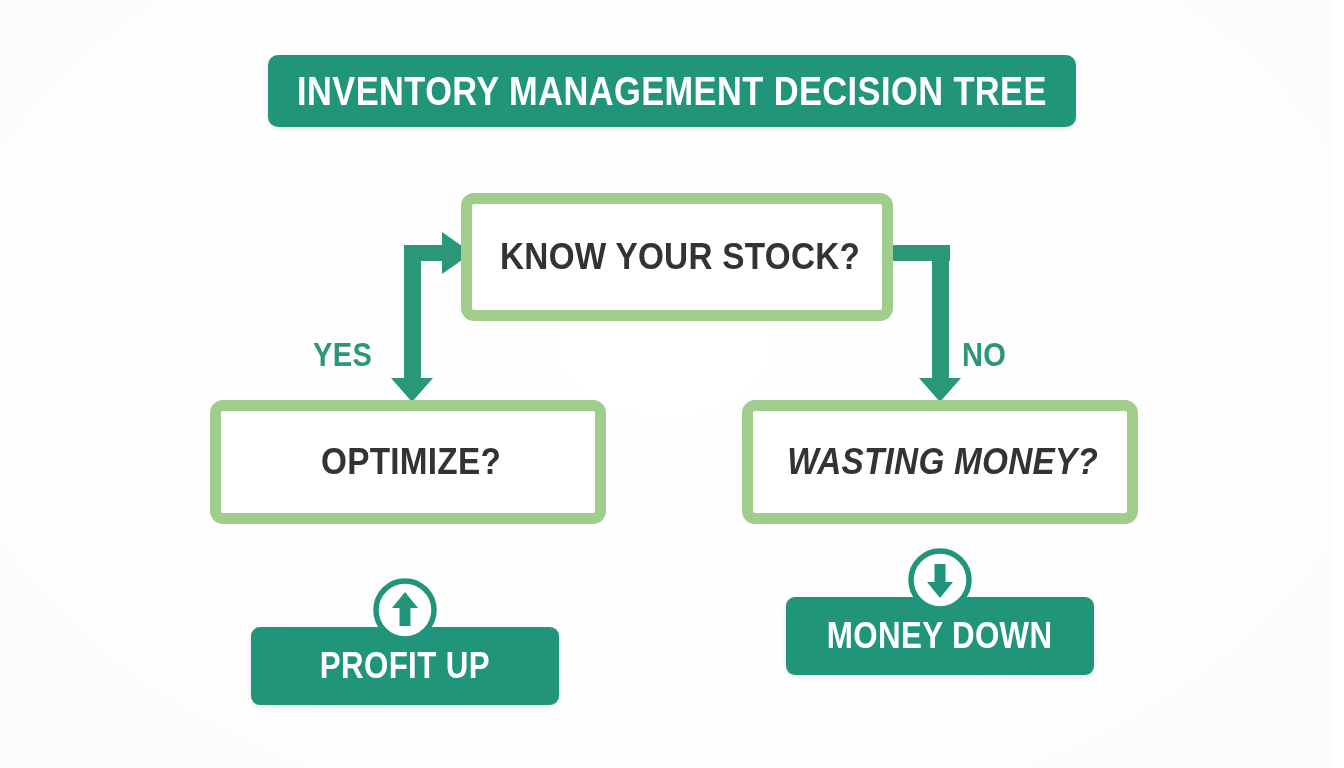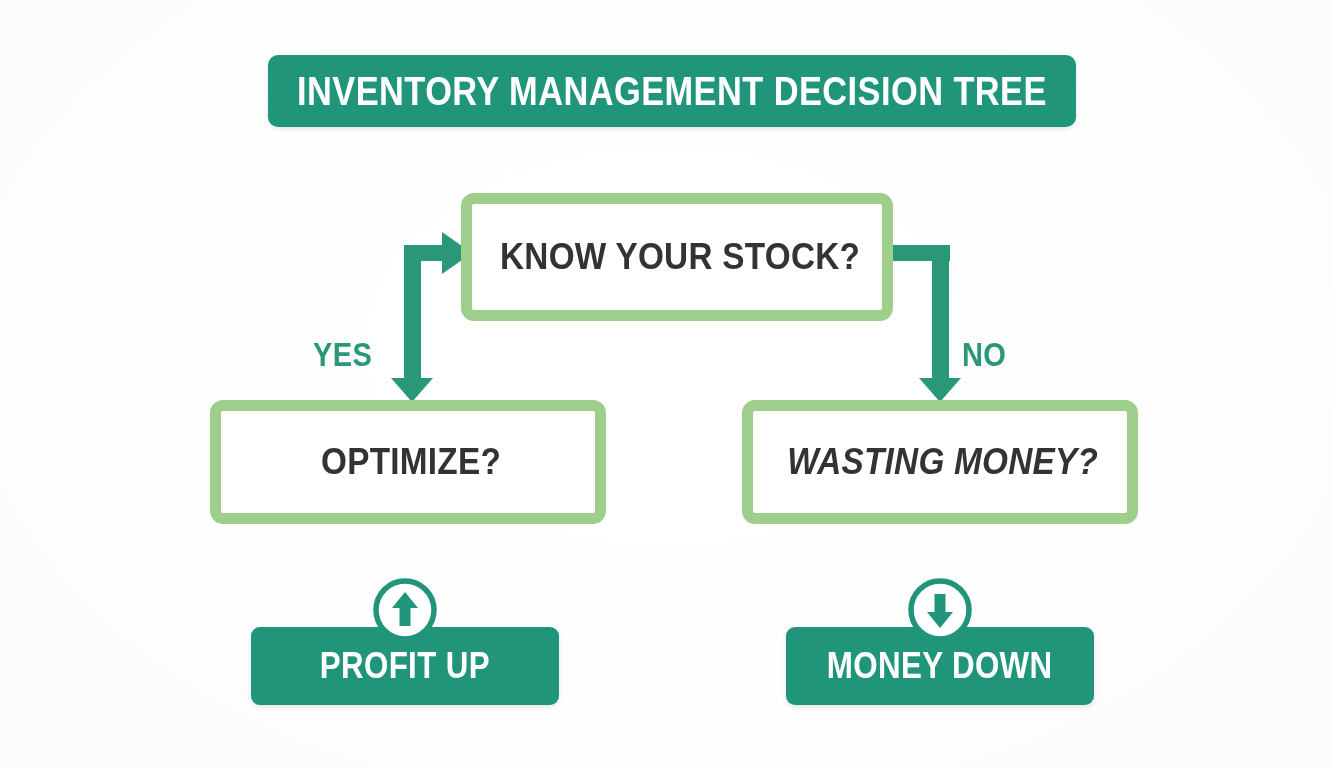--- a/index.html
+++ b/index.html
@@ -106,21 +106,21 @@
   }
   .outcome .badge-icon {
     position:absolute;
     left:50%; top:-50px;
     margin-left:-33px;
     width:66px; height:66px;
     z-index:2;
   }
 
   #outcome-profit { left:251px; top:627px; }
-  #outcome-money  { left:786px; top:627px; }
+  #outcome-money  { left:786px; top:597px; }
 </style>
 </head>
 <body>
 
 <div id="canvas">
 
   <div class="title-banner">
     <span class="txt">INVENTORY MANAGEMENT DECISION TREE</span>
   </div>
 

